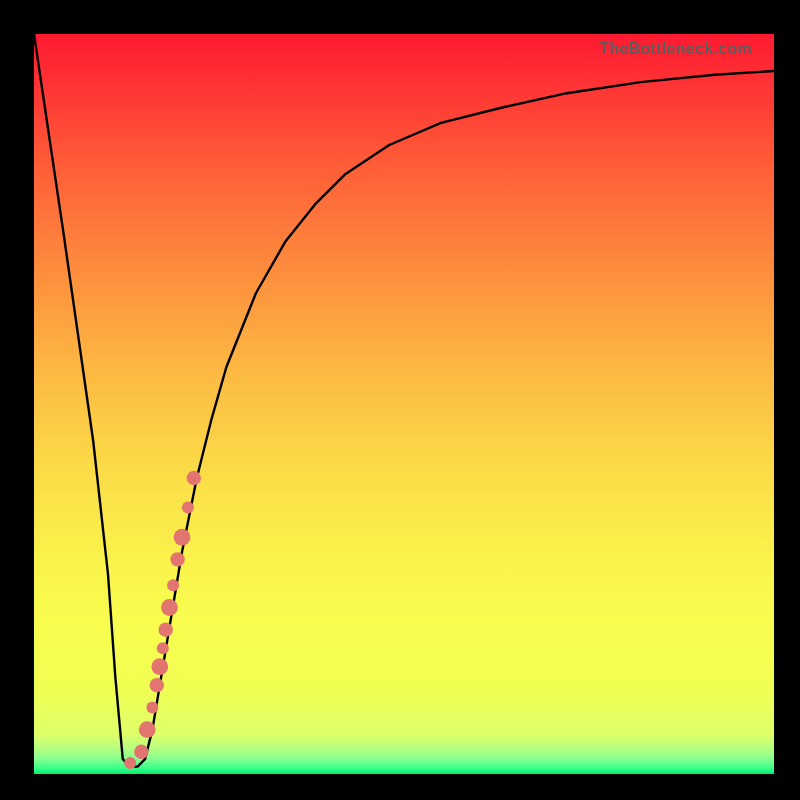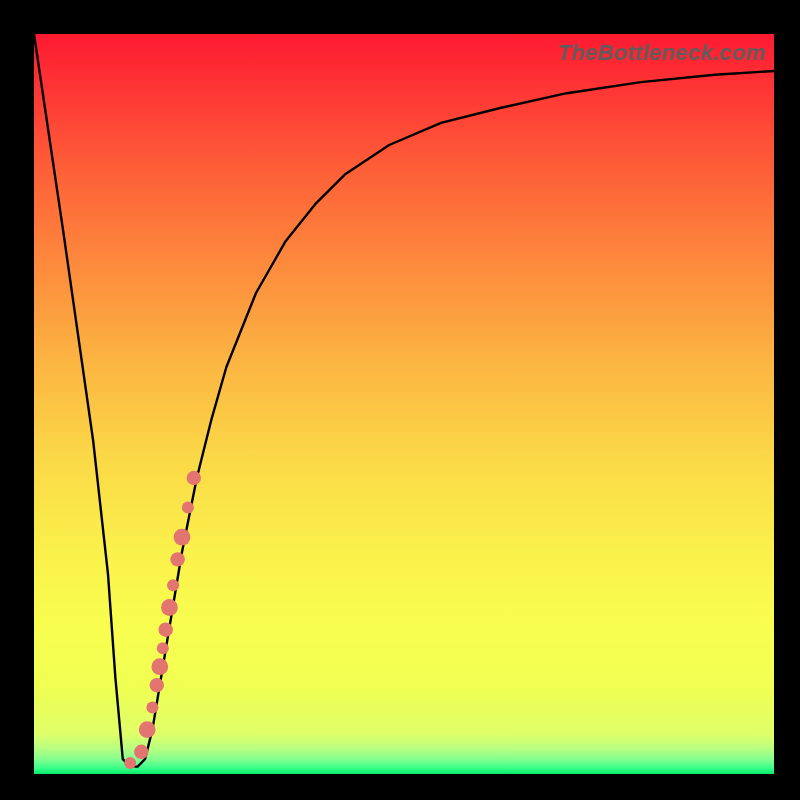--- a/index.html
+++ b/index.html
@@ -38,27 +38,26 @@
       #e0ff68 94.5%,
       #b9ff80 96.5%,
       #84ff8f 98%,
       #3aff8b 99.2%,
       #05eb69 100%
     );
   }
   .watermark {
     position: absolute;
     top: 6px;
-    right: 8px;
+    right: 22px;
     color: #5d5d5d;
-    font-size: 22px;
+    font-size: 16px;
     font-weight: 600;
     letter-spacing: 0.3px;
     user-select: none;
-    font-style: italic;
   }
   svg.overlay {
     position: absolute;
     inset: 0;
     width: 740px;
     height: 740px;
     display: block;
   }
   .curve {
     fill: none;

